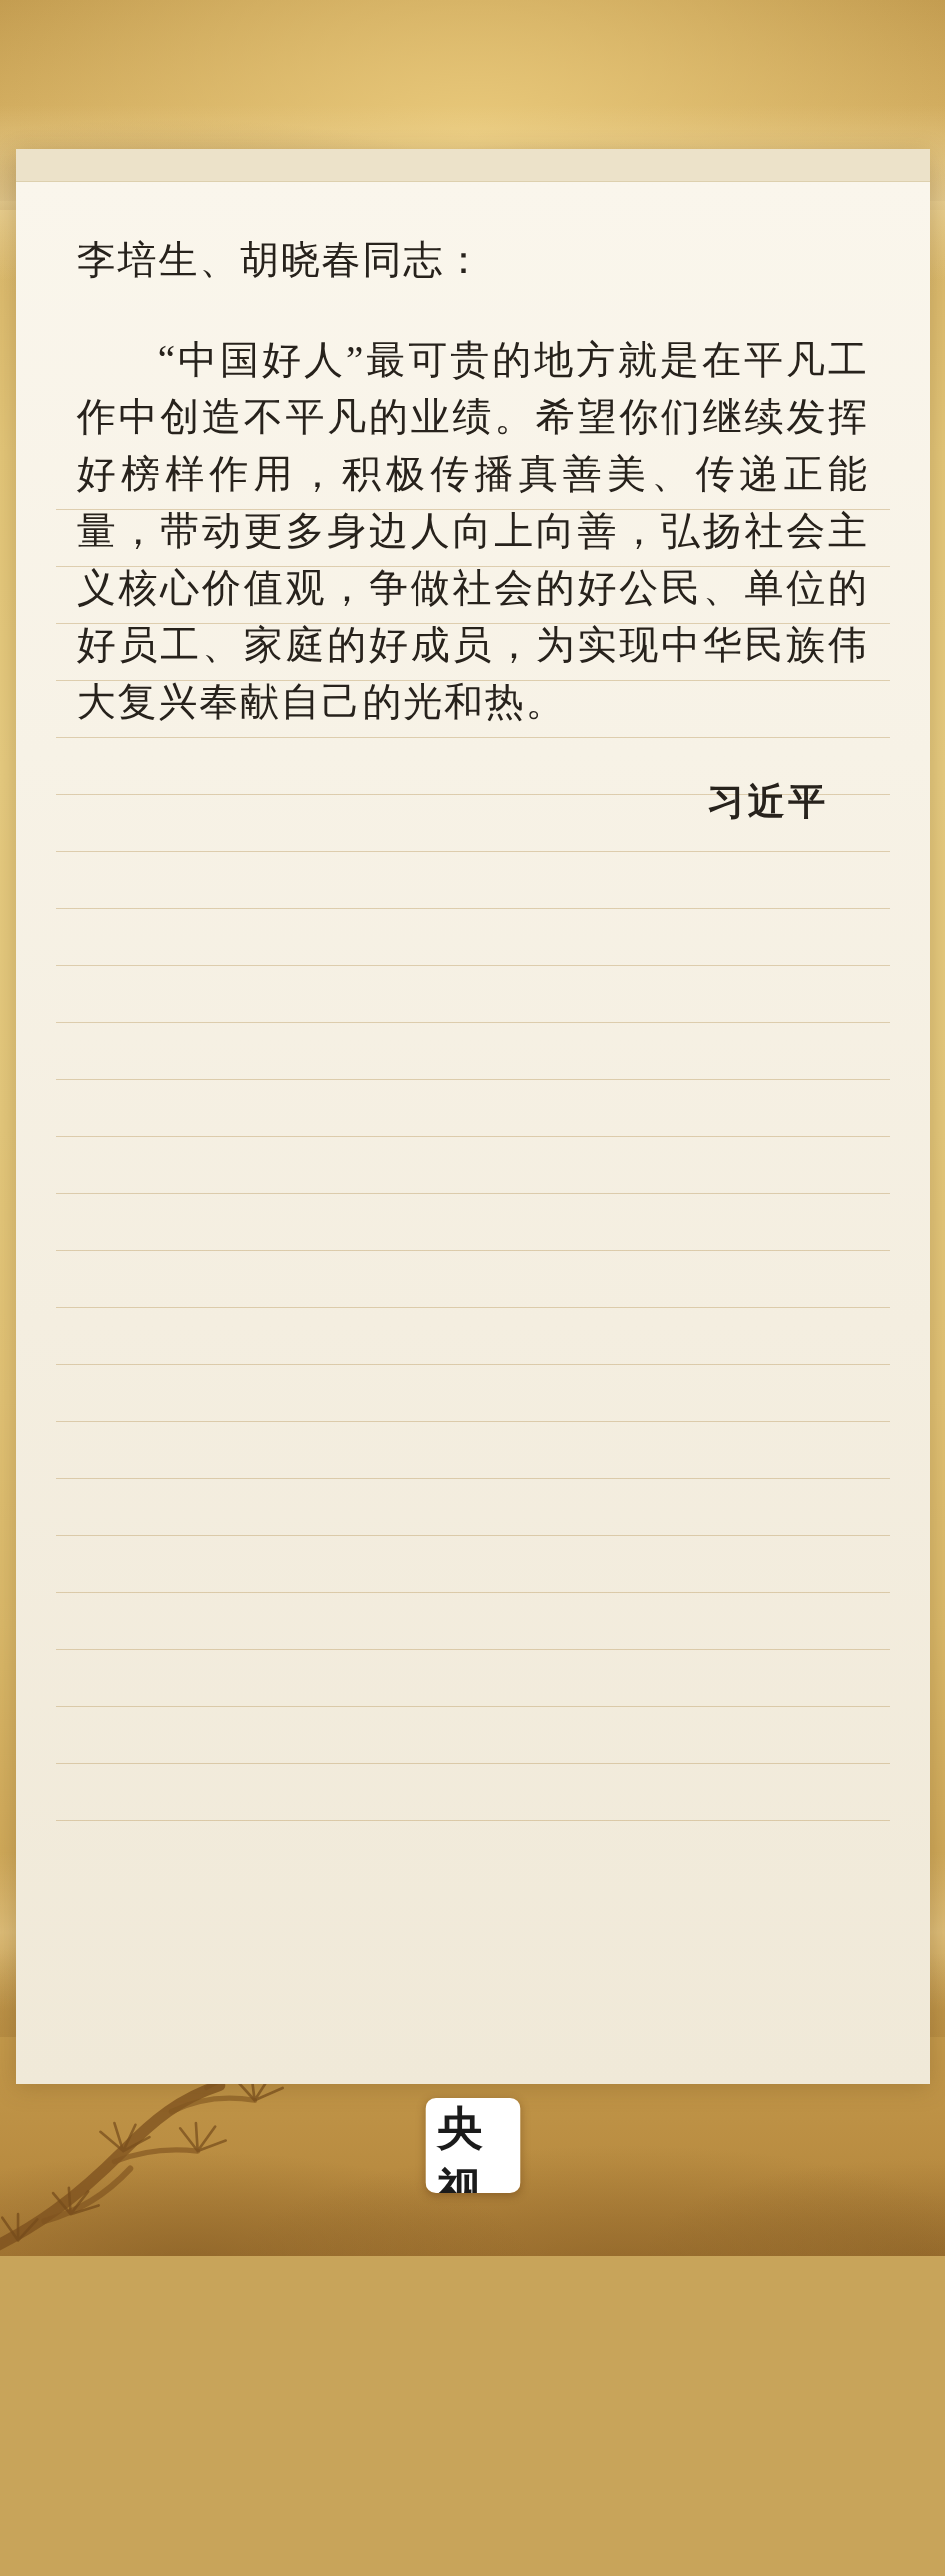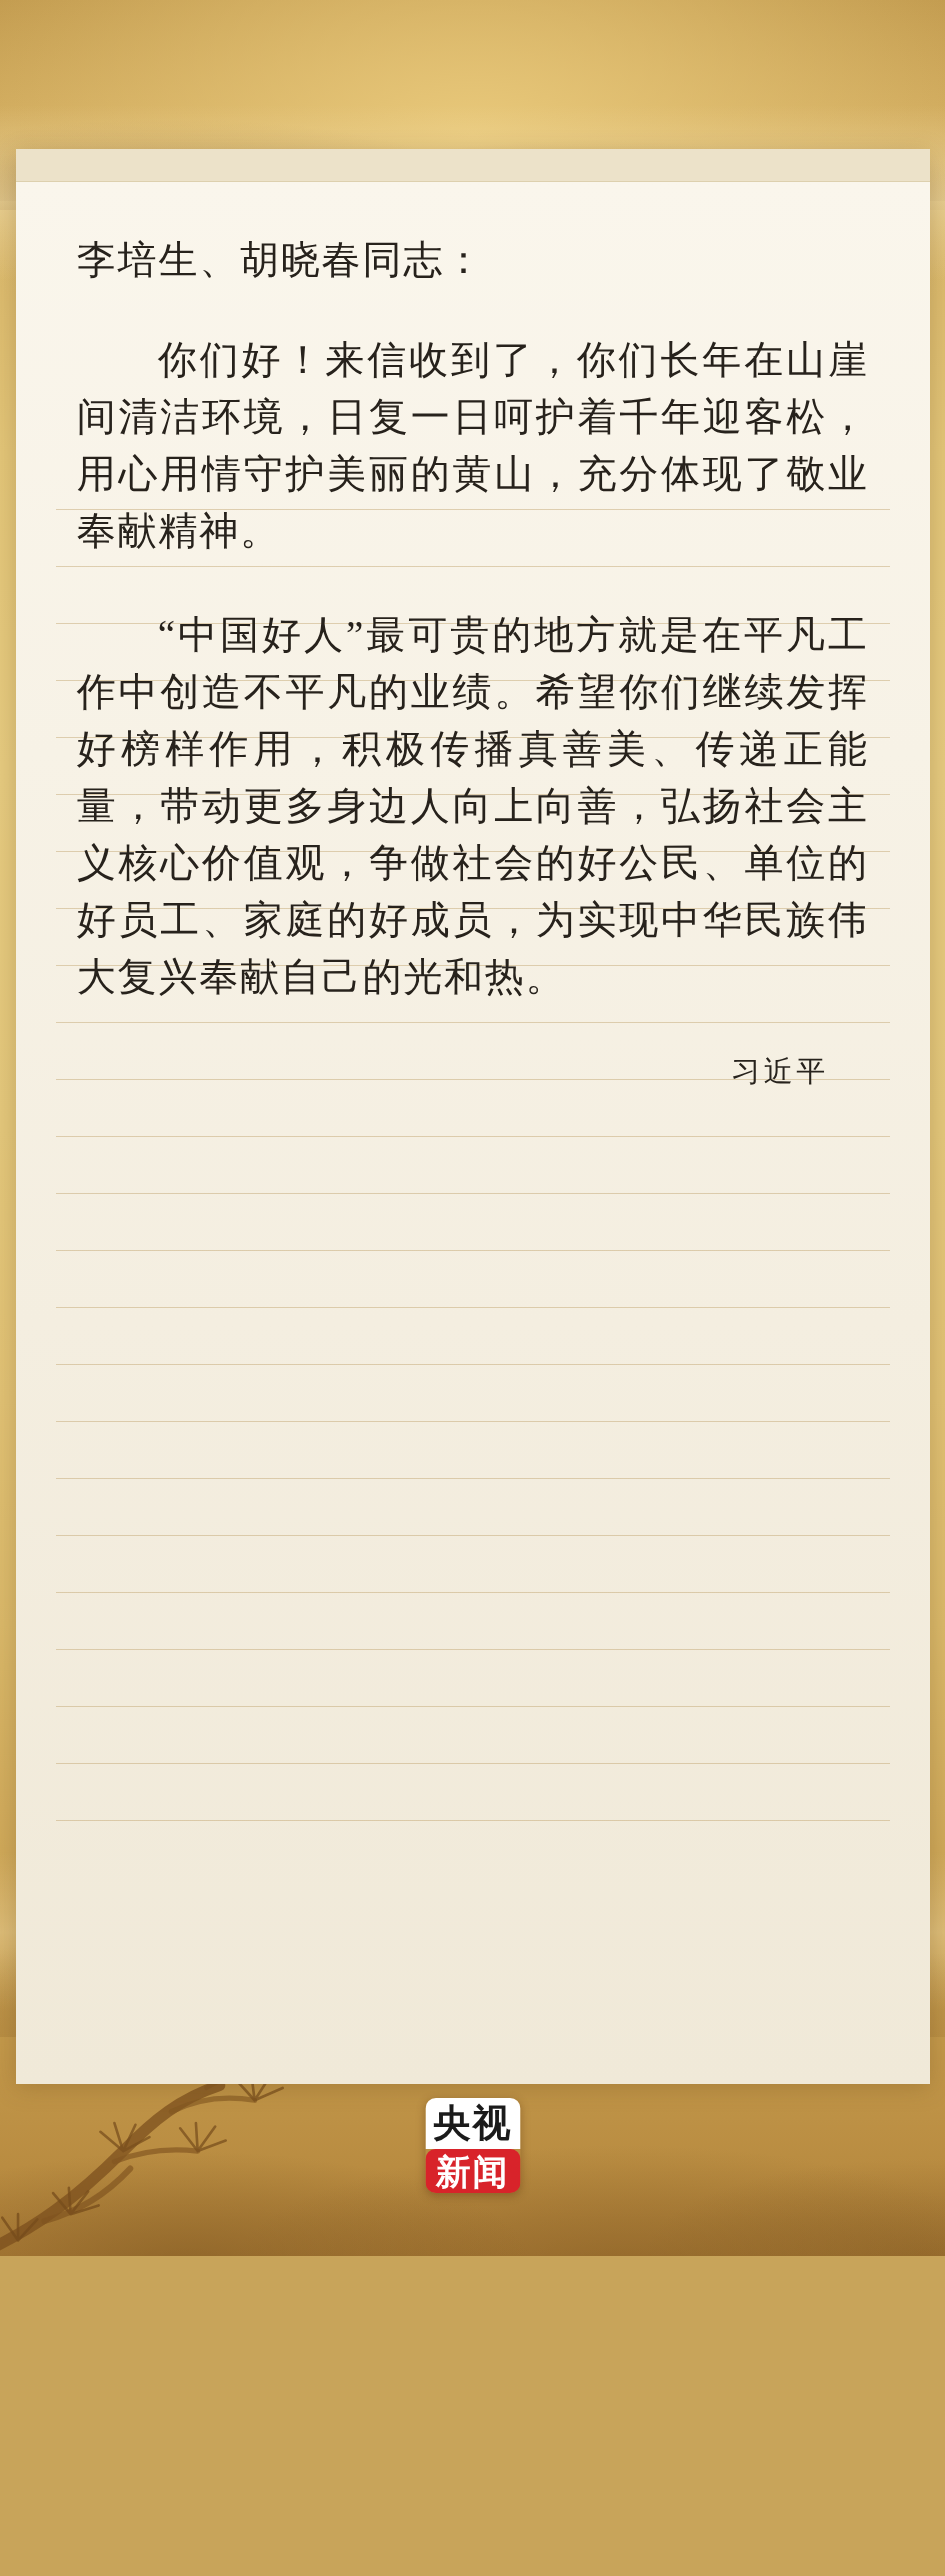--- a/index.html
+++ b/index.html
@@ -153,24 +153,25 @@
     z-index: 2;
   }
   .signature-block {
     margin-top: 35px;
     text-align: right;
     padding-right: 40px;
     position: relative;
     z-index: 2;
   }
   .signature-name {
-    font-size: 29px;
+    font-size: 37px;
     color: #27221c;
     letter-spacing: 3.5px;
     margin-bottom: 14px;
+    font-weight: bold;
   }
   .signature-date {
     font-size: 39px;
     color: #27221c;
     letter-spacing: 1.8px;
   }
 
   
   #logo {
     position: absolute;
@@ -185,24 +186,25 @@
     flex-direction: column;
     box-shadow: 0 2.6px 8.8px rgba(80,40,10,0.35);
   }
   #logo-top {
     flex: 1;
     background: #ffffff;
     color: #1b1b1b;
     display: flex;
     align-items: center;
     justify-content: center;
-    font-size: 38px;
+    font-size: 46px;
     letter-spacing: 1.8px;
     font-family: "Liberation Sans", sans-serif;
     font-weight: bold;
+    padding-left: 12px;
   }
   #logo-bot {
     flex: 1;
     background: #d8232a;
     color: #ffffff;
     display: flex;
     align-items: center;
     justify-content: center;
     font-size: 35px;
     letter-spacing: 1.8px;
@@ -242,21 +244,20 @@
     </g>
   </svg>
 
   <div id="letter">
     <div id="letter-top-band"></div>
     <div id="letter-body">
       <div id="rules"></div>
 
       <div class="salutation">李培生、胡晓春同志：</div>
 
-      <p class="para">你们好！来信收到了，你们长年在山崖间清洁环境，日复一日呵护着千年迎客松，用心用情守护美丽的黄山，充分体现了敬业奉献精神。</p>
       <p class="para">“中国好人”最可贵的地方就是在平凡工作中创造不平凡的业绩。希望你们继续发挥好榜样作用，积极传播真善美、传递正能量，带动更多身边人向上向善，弘扬社会主义核心价值观，争做社会的好公民、单位的好员工、家庭的好成员，为实现中华民族伟大复兴奉献自己的光和热。</p>
 
       <div class="signature-block">
         <div class="signature-name">习近平</div>
       </div>
     </div>
   </div>
 
   <div id="logo">
     <div id="logo-top">央视</div>

